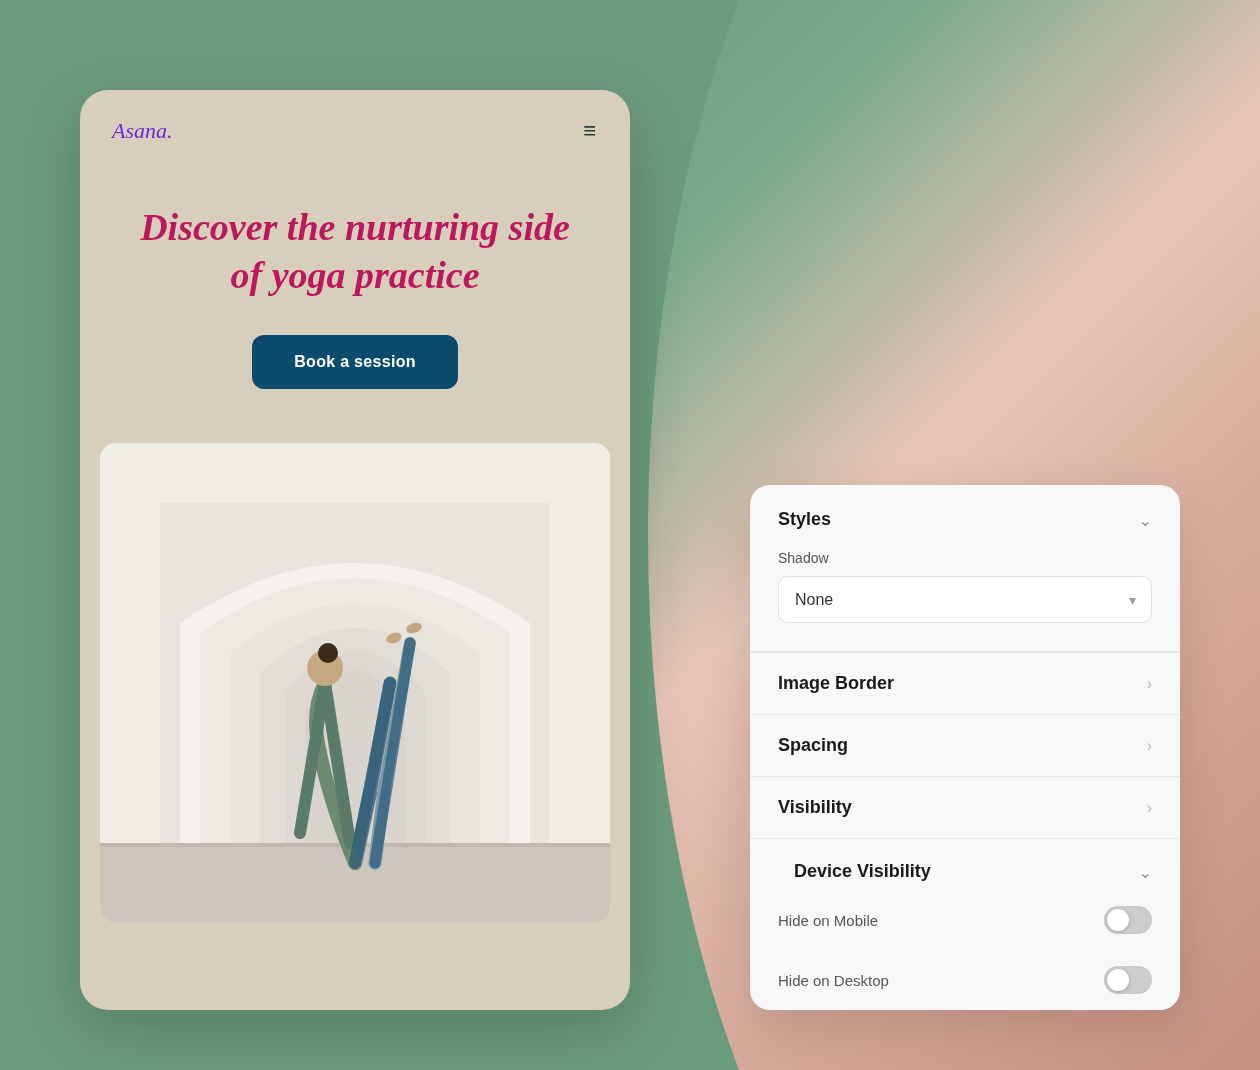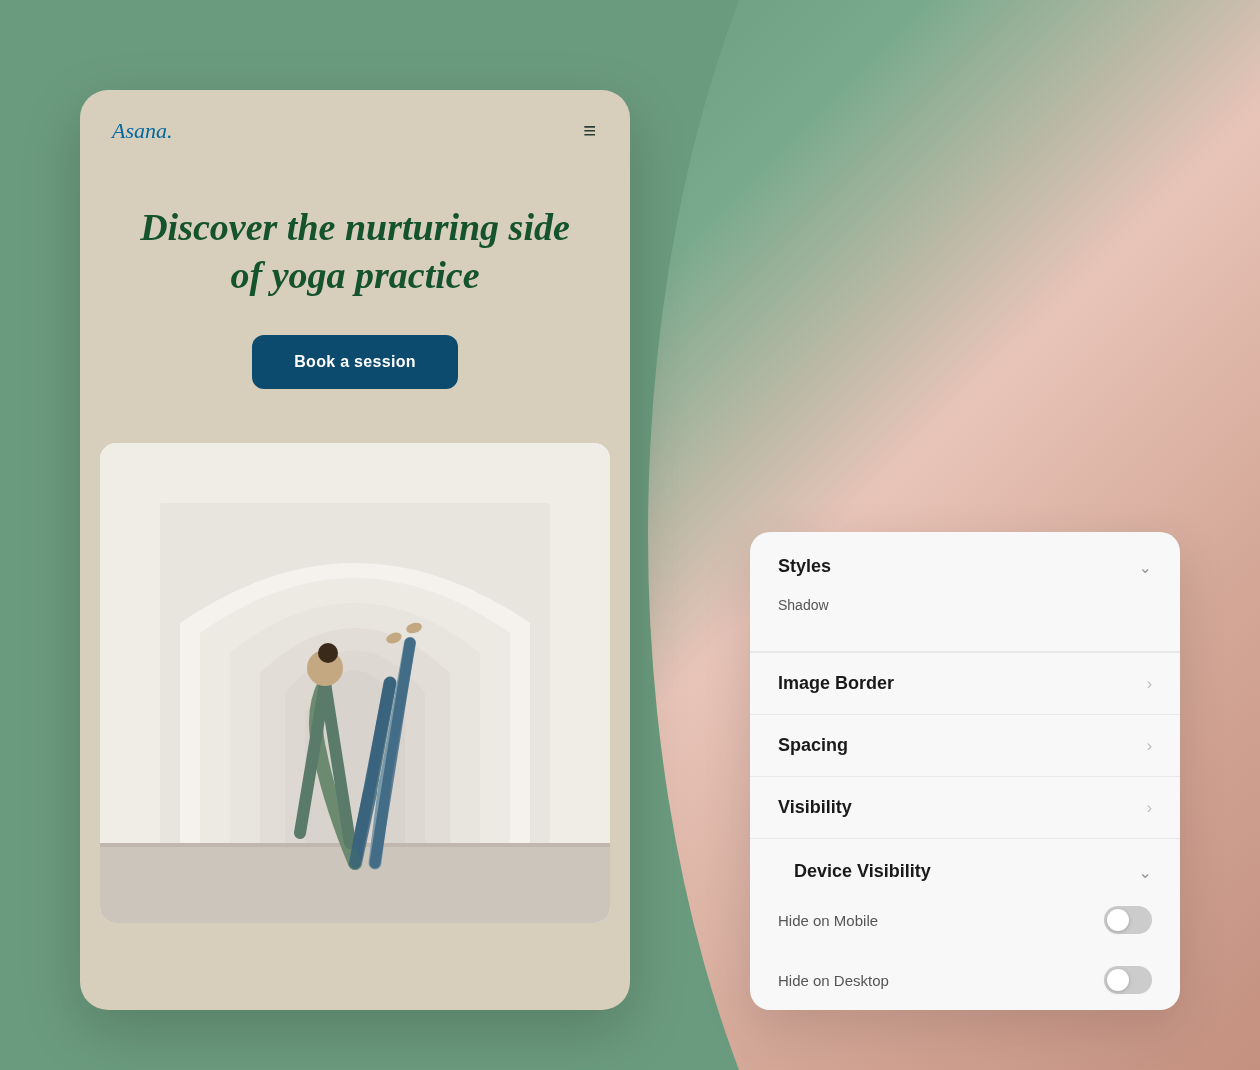--- a/index.html
+++ b/index.html
@@ -56,42 +56,42 @@
       display: flex;
       align-items: center;
       justify-content: space-between;
       padding: 28px 32px 20px;
     }
 
     .mobile-logo {
       font-family: Georgia, serif;
       font-style: italic;
       font-size: 22px;
-      color: #0369a1;
+      color: #6d28d9;
       font-weight: 400;
     }
 
     .hamburger-icon {
       font-size: 22px;
       color: #2a3d35;
       cursor: pointer;
       letter-spacing: 2px;
     }
 
     .mobile-hero {
       padding: 40px 40px 30px;
       text-align: center;
     }
 
     .mobile-hero-title {
       font-family: Georgia, 'Times New Roman', serif;
       font-style: italic;
       font-size: 38px;
       line-height: 1.25;
-      color: #14532d;
+      color: #be185d;
       margin-bottom: 36px;
     }
 
     .book-btn {
       display: inline-block;
       background: #0c4a6e;
       color: #fff;
       font-size: 16px;
       font-weight: 600;
       padding: 18px 42px;
@@ -335,20 +335,28 @@
   <div class="settings-panel">
 
     <div class="styles-section">
       <div class="styles-header">
         <span class="panel-section-title">Styles</span>
         <span class="panel-chevron">⌄</span>
       </div>
 
       <div class="shadow-row">
         <div class="shadow-label">Shadow</div>
+        <div class="select-wrapper">
+          <select>
+            <option>None</option>
+            <option>Small</option>
+            <option>Medium</option>
+            <option>Large</option>
+          </select>
+        </div>
       </div>
     </div>
 
     <div class="section-row">
       <span class="section-row-title">Image Border</span>
       <span class="chevron-right">›</span>
     </div>
 
     <div class="section-row">
       <span class="section-row-title">Spacing</span>

